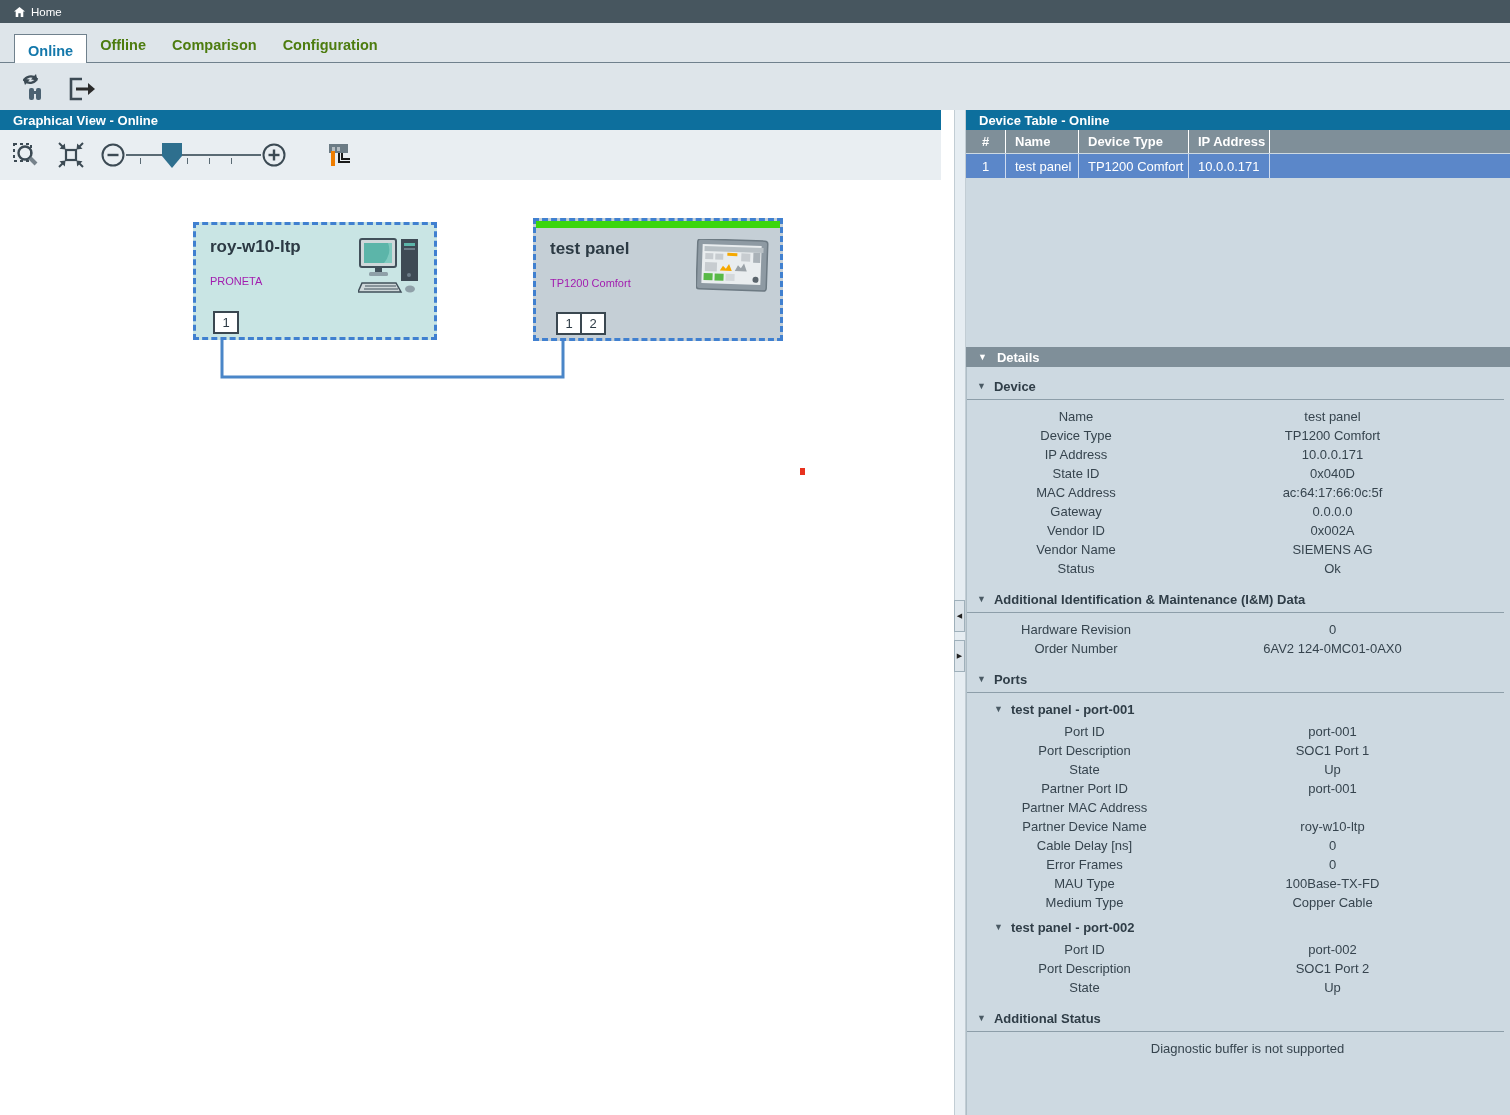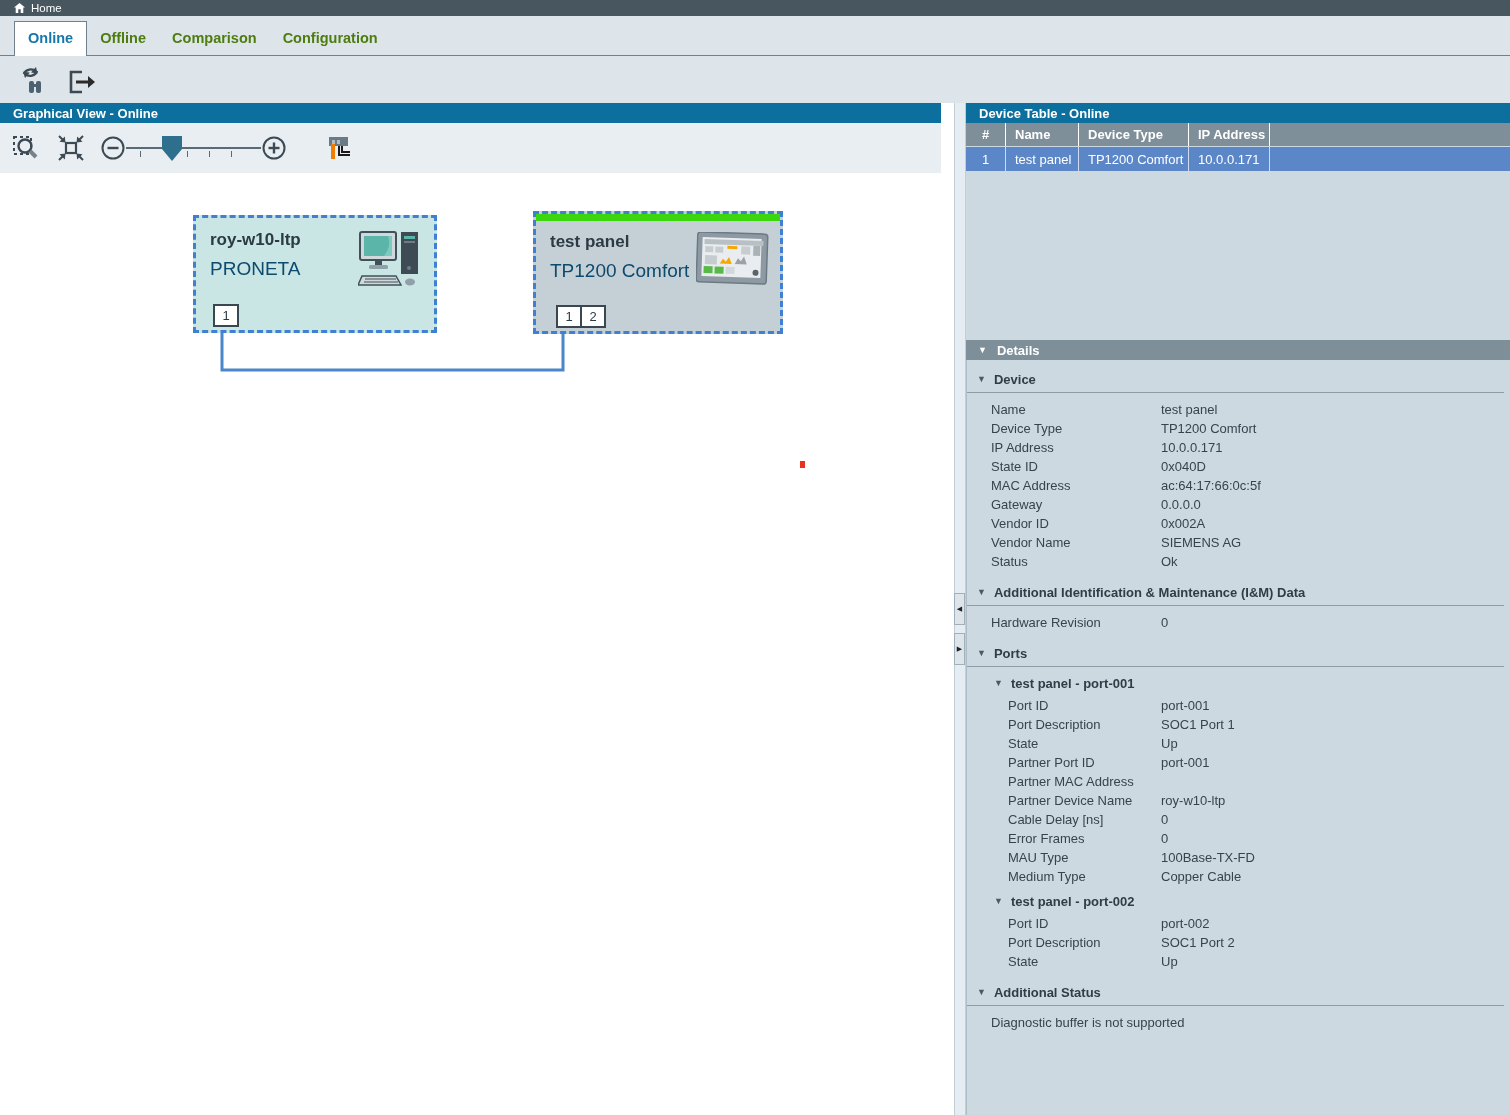--- a/index.html
+++ b/index.html
@@ -1,60 +1,60 @@
 <!DOCTYPE html>
 <html><head>
 <meta charset="utf-8">
 <style>
   * { box-sizing: border-box; margin: 0; padding: 0; }
   html,body { width:1510px; height:1115px; font-family:"Liberation Sans", sans-serif; background:#fff; overflow:hidden; }
   .app { width:1510px; height:1115px; display:flex; flex-direction:column; }
 
   
-  .topbar { height:16px; background:#47565f; color:#fff; display:flex; align-items:center; padding-left:14px; gap:6px; font-size:11.5px; }
+  .topbar { height:23px; background:#47565f; color:#fff; display:flex; align-items:center; padding-left:14px; gap:6px; font-size:11.5px; }
   .topbar svg { display:block; }
 
   
   .tabbar { height:40px; background:#dee5ea; display:flex; align-items:flex-end; padding-left:14px; border-bottom:1px solid #70818d; }
   .tab { font-size:14.5px; font-weight:bold; color:#4d7c0f; padding:8px 13px 9px; cursor:pointer; position:relative; }
-  .tab.active { background:#fff; color:#1478ab; border:1px solid #70818d; border-bottom:none; margin-bottom:-1px; padding-bottom:10px; z-index:2; }
+  .tab.active { background:#fff; color:#1478ab; border:1px solid #70818d; border-bottom:none; margin-bottom:-1px; padding-bottom:4px; z-index:2; }
 
   
   .maintoolbar { height:47px; background:#dee5ea; display:flex; align-items:center; gap:18px; padding-left:16px; }
   .tool-btn { cursor:pointer; display:flex; align-items:center; justify-content:center; }
 
   
   .main { flex:1; display:flex; min-height:0; }
   .left-panel { width:941px; display:flex; flex-direction:column; }
   .splitter { width:25px; background:#fff; position:relative; }
   .splitter .bar { position:absolute; right:0; top:0; bottom:0; width:12px; background:#e6edf2; border-left:1px solid #c2cdd4; border-right:1px solid #c2cdd4; }
   .split-btn { position:absolute; right:1px; width:11px; height:32px; background:#dde5eb; border:1px solid #9fb0ba; font-size:7px; color:#222; display:flex; align-items:center; justify-content:center; cursor:pointer; z-index:3; }
   .split-btn.up-btn { top:490px; }
   .split-btn.down-btn { top:530px; }
-  .right-panel { width:544px; display:flex; flex-direction:column; background:#cdd9e1; }
+  .right-panel { width:544px; display:flex; flex-direction:column; background:#cdd9e1;text-align:center; }
 
   .panel-header { height:20px; background:#0d6f9d; color:#fff; font-size:13px; font-weight:bold; display:flex; align-items:center; padding-left:13px; flex:none; }
 
   
   .gv-toolbar { height:50px; background:#e9eef2; display:flex; align-items:center; gap:14px; padding-left:12px; flex:none; }
   .zoom-slider { display:flex; align-items:center; gap:0; }
   .slider-track { position:relative; width:135px; height:26px; }
   .slider-track .line { position:absolute; left:0; right:0; top:12px; height:2px; background:#5a6a74; }
   .slider-track .tick { position:absolute; top:16px; width:1px; height:6px; background:#5a6a74; }
   .slider-handle { position:absolute; top:1px; left:36px; width:20px; height:25px; background:#2e6f8e; clip-path:polygon(0 0,100% 0,100% 52%,50% 100%,0 52%); cursor:pointer; }
 
   
   .canvas { flex:1; background:#fff; position:relative; overflow:hidden; }
   .device-box { position:absolute; border:3px dashed #4080d0; }
   .device-box .inner { position:absolute; inset:0; padding:12px 14px; }
   .device1 { left:193px; top:42px; width:244px; height:118px; background:#c9e5e4; }
   .device2 { left:533px; top:38px; width:250px; height:123px; background:#c5cfd6; }
   .status-bar { position:absolute; top:0; left:0; right:0; height:7px; }
   .dev-title { font-size:17px; font-weight:bold; color:#2c3a44; }
-  .dev-sub { font-size:19px; color:#0c4a6e; margin-top:8px; }
+  .dev-sub { font-size:11px; color:#a21caf; margin-top:18px; }
   .dev-icon { position:absolute; right:10px; top:12px; }
   .device2 .dev-icon { top:18px; }
   .device2 .inner { padding-top:18px; }
   .port-tab { position:absolute; bottom:3px; width:26px; height:23px; background:#fff; border:2px solid #3a4750; color:#2c3a44; font-size:13px; display:flex; align-items:center; justify-content:center; }
   .conn-svg { position:absolute; inset:0; pointer-events:none; }
   .red-dot { position:absolute; left:800px; top:288px; width:5px; height:7px; background:#e8321e; }
 
   
   .table-wrap { flex:none; }
   .dt-row { display:flex; font-size:13px; }
@@ -347,20 +347,24 @@
             <span class="tri">▼</span>
             <span>Additional Identification &amp; Maintenance (I&amp;M) Data</span>
           </div>
           <div>
 
               <div class="kv">
                 <span class="k">Hardware Revision</span>
                 <span class="v">0</span>
               </div>
 
+              <div class="kv">
+                <span class="k">Order Number</span>
+                <span class="v">6AV2 124-0MC01-0AX0</span>
+              </div>
 
             </div>
         </div>
 
         <div class="sect">
           <div class="sect-head">
             <span class="tri">▼</span>
             <span>Ports</span>
           </div>
 

